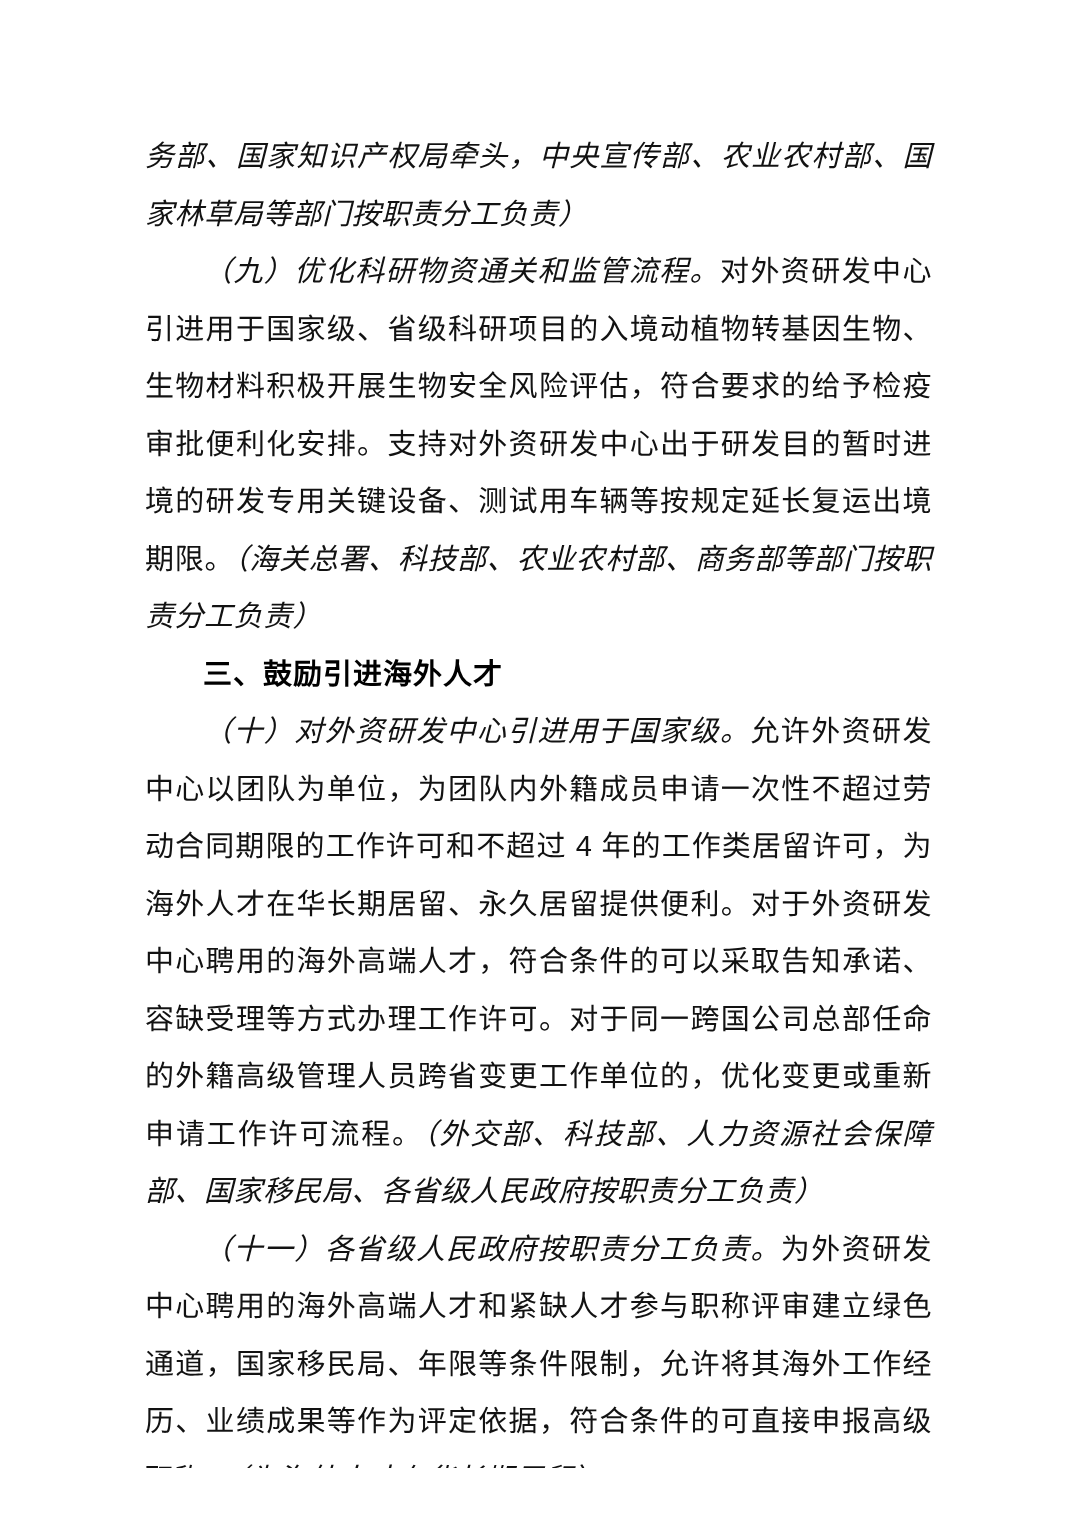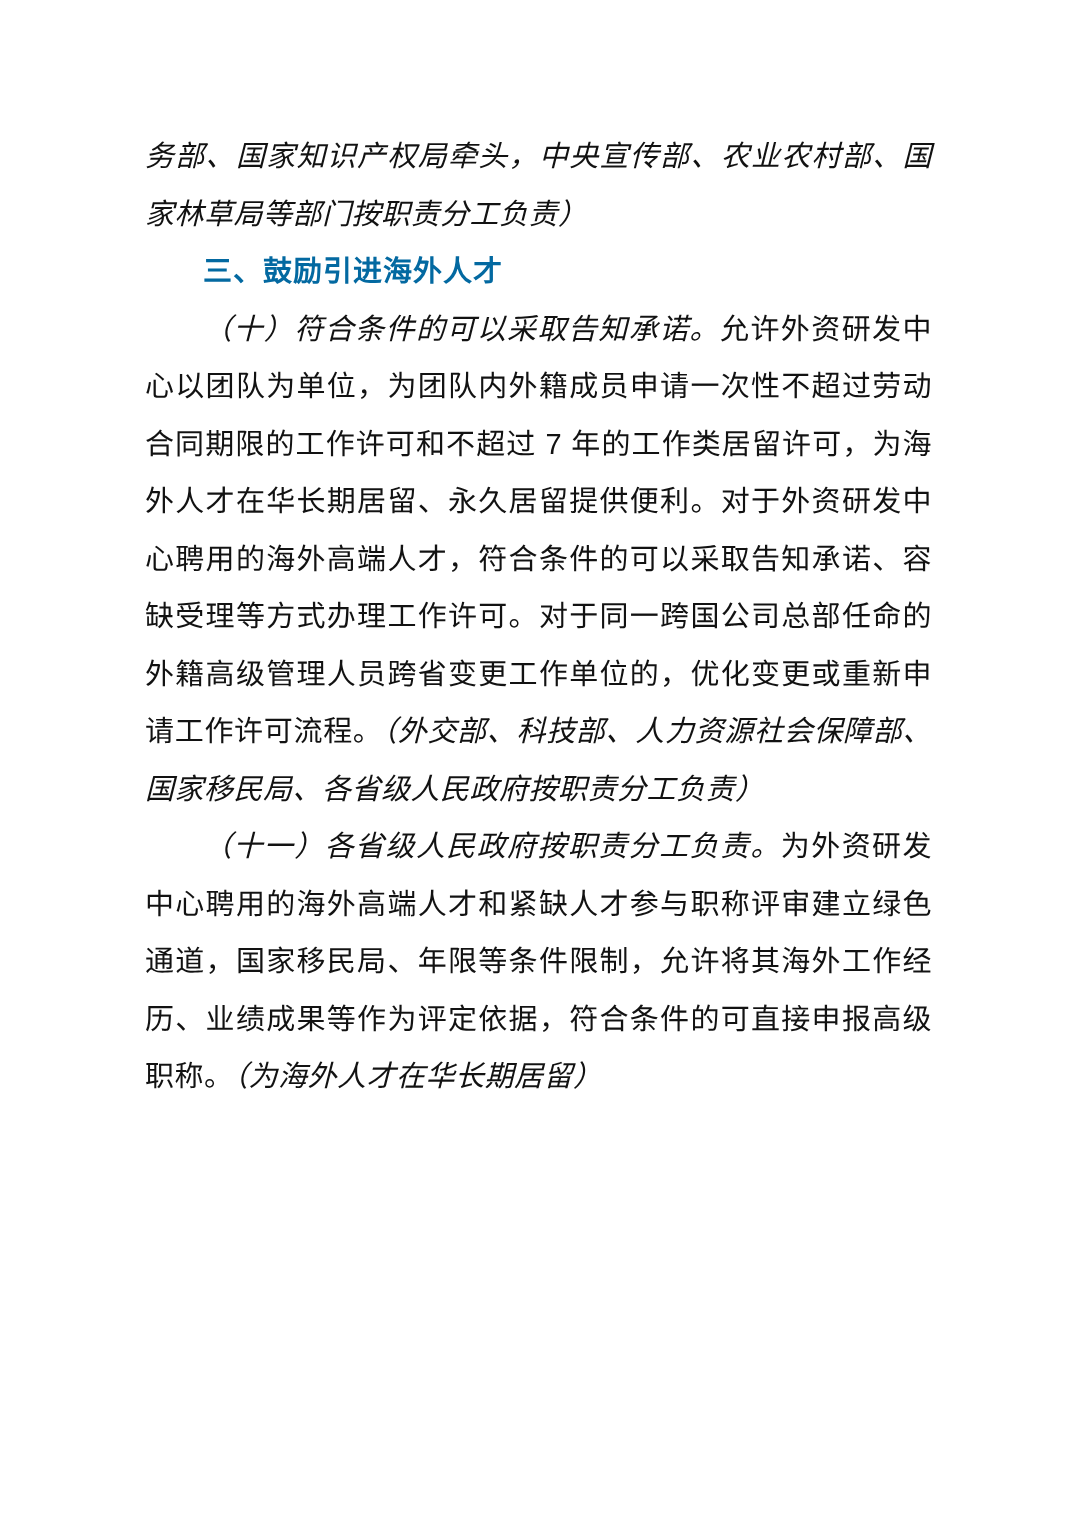--- a/index.html
+++ b/index.html
@@ -40,30 +40,31 @@
     font-weight: 500;
   }
   .section-heading {
     margin: 0;
     font-size: 29px;
     line-height: 57.5px;
     text-indent: 2em;
     font-family: "Liberation Sans", "DejaVu Sans", sans-serif;
     font-weight: 700;
     letter-spacing: 1px;
-    color: #0369a1;
+    color: #000000;
   }
 </style>
 </head>
 <body>
 
 <div class="page">
 
   <p class="para kai">务部、国家知识产权局牵头，中央宣传部、农业农村部、国家林草局等部门按职责分工负责）</p>
 
+  <p class="para indent"><span class="kai">（九）优化科研物资通关和监管流程。</span><span class="hei">对外资研发中心引进用于国家级、省级科研项目的入境动植物转基因生物、生物材料积极开展生物安全风险评估，符合要求的给予检疫审批便利化安排。支持对外资研发中心出于研发目的暂时进境的研发专用关键设备、测试用车辆等按规定延长复运出境期限。</span><span class="kai">（海关总署、科技部、农业农村部、商务部等部门按职责分工负责）</span></p>
 
   <h2 class="section-heading">三、鼓励引进海外人才</h2>
 
-  <p class="para indent"><span class="kai">（十）符合条件的可以采取告知承诺。</span><span class="hei">允许外资研发中心以团队为单位，为团队内外籍成员申请一次性不超过劳动合同期限的工作许可和不超过 7 年的工作类居留许可，为海外人才在华长期居留、永久居留提供便利。对于外资研发中心聘用的海外高端人才，符合条件的可以采取告知承诺、容缺受理等方式办理工作许可。对于同一跨国公司总部任命的外籍高级管理人员跨省变更工作单位的，优化变更或重新申请工作许可流程。</span><span class="kai">（外交部、科技部、人力资源社会保障部、国家移民局、各省级人民政府按职责分工负责）</span></p>
+  <p class="para indent"><span class="kai">（十）对外资研发中心引进用于国家级。</span><span class="hei">允许外资研发中心以团队为单位，为团队内外籍成员申请一次性不超过劳动合同期限的工作许可和不超过 4 年的工作类居留许可，为海外人才在华长期居留、永久居留提供便利。对于外资研发中心聘用的海外高端人才，符合条件的可以采取告知承诺、容缺受理等方式办理工作许可。对于同一跨国公司总部任命的外籍高级管理人员跨省变更工作单位的，优化变更或重新申请工作许可流程。</span><span class="kai">（外交部、科技部、人力资源社会保障部、国家移民局、各省级人民政府按职责分工负责）</span></p>
 
   <p class="para indent"><span class="kai">（十一）各省级人民政府按职责分工负责。</span><span class="hei">为外资研发中心聘用的海外高端人才和紧缺人才参与职称评审建立绿色通道，国家移民局、年限等条件限制，允许将其海外工作经历、业绩成果等作为评定依据，符合条件的可直接申报高级职称。</span><span class="kai">（为海外人才在华长期居留）</span></p>
 
 </div>
 
 </body></html>

